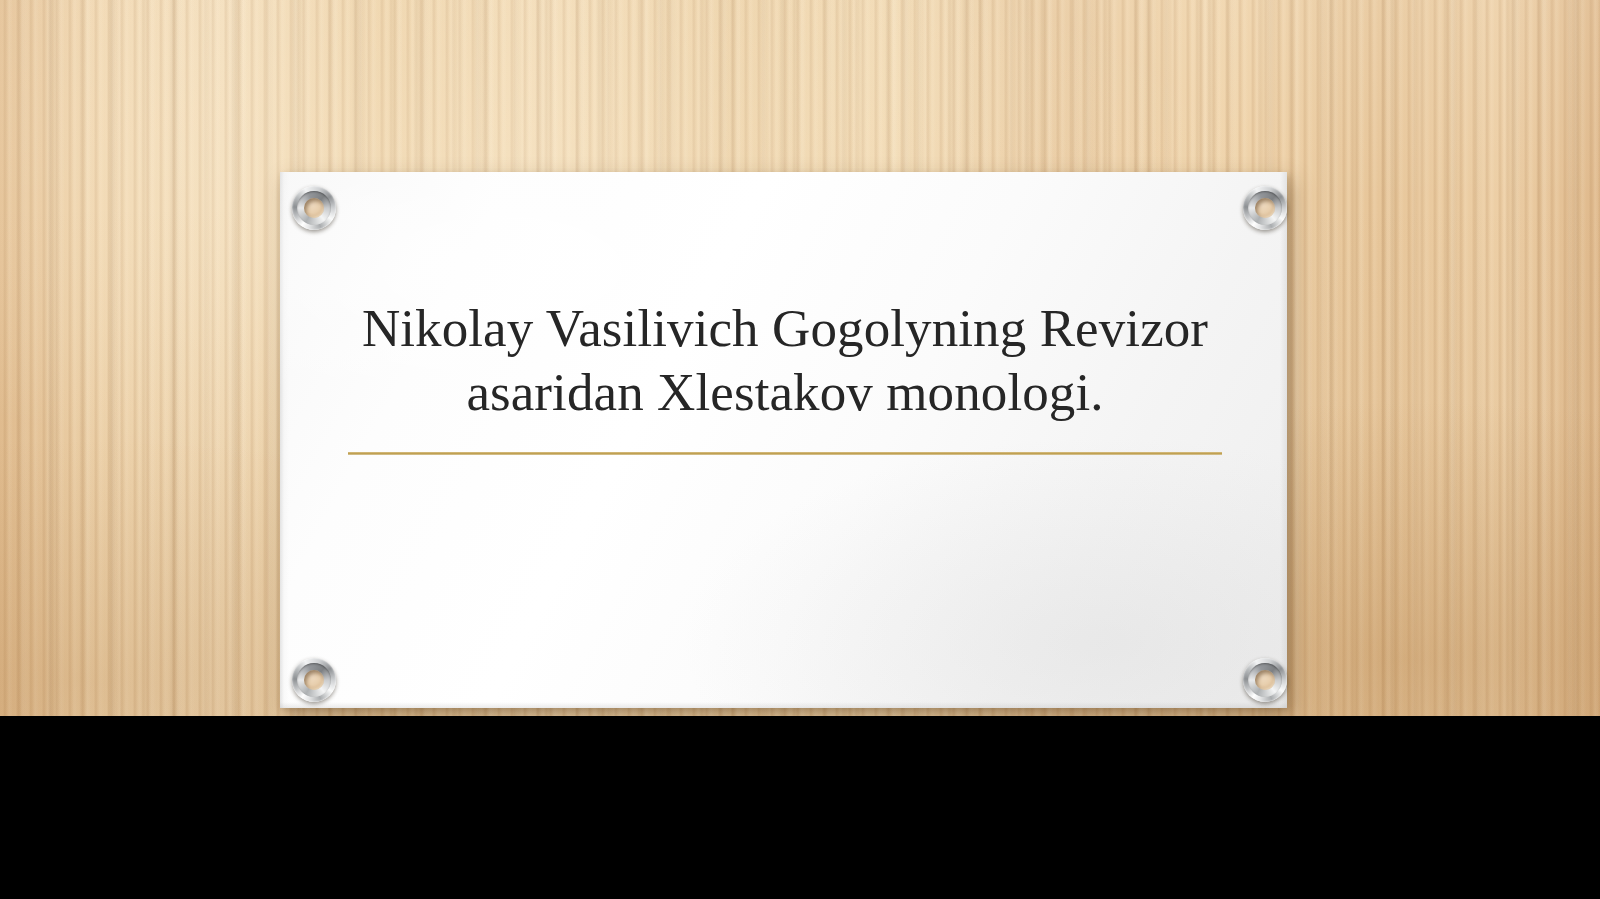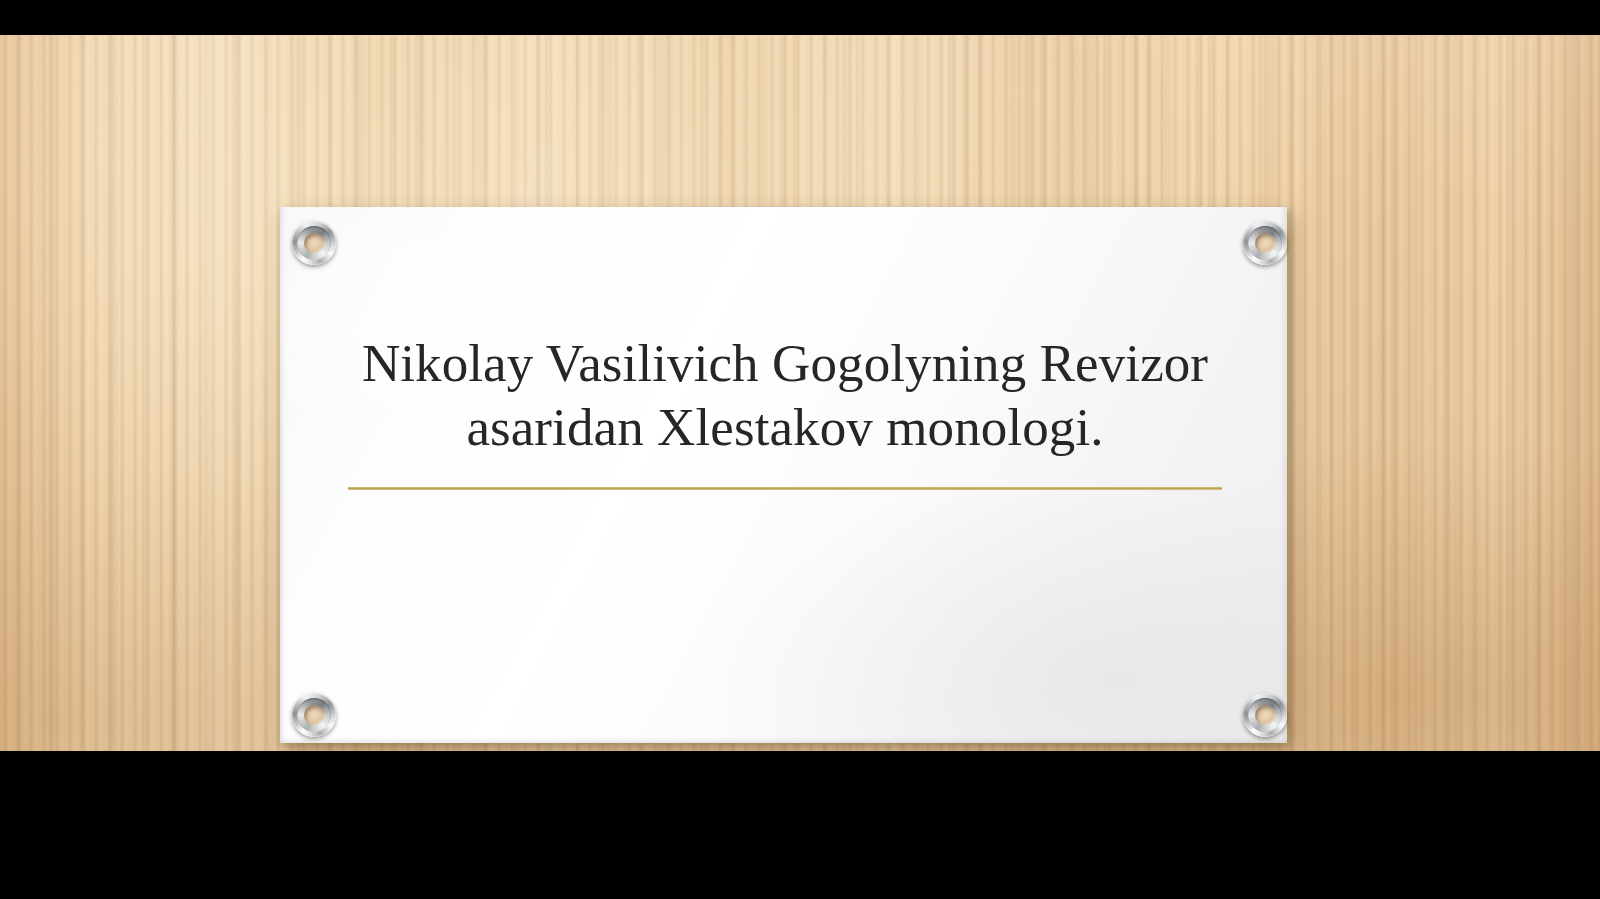--- a/index.html
+++ b/index.html
@@ -6,21 +6,20 @@
     margin: 0;
     padding: 0;
     background: #000;
   }
   #slide {
     position: relative;
     width: 1600px;
     height: 716px;
     overflow: hidden;
     font-family: "Liberation Serif", "DejaVu Serif", serif;
-    margin-top: 35px;
   }
 
   
   .wood-base {
     position: absolute;
     inset: 0;
     background:
       linear-gradient(90deg,
         #e3bf92 0%,
         #f0d5ad 6%,

